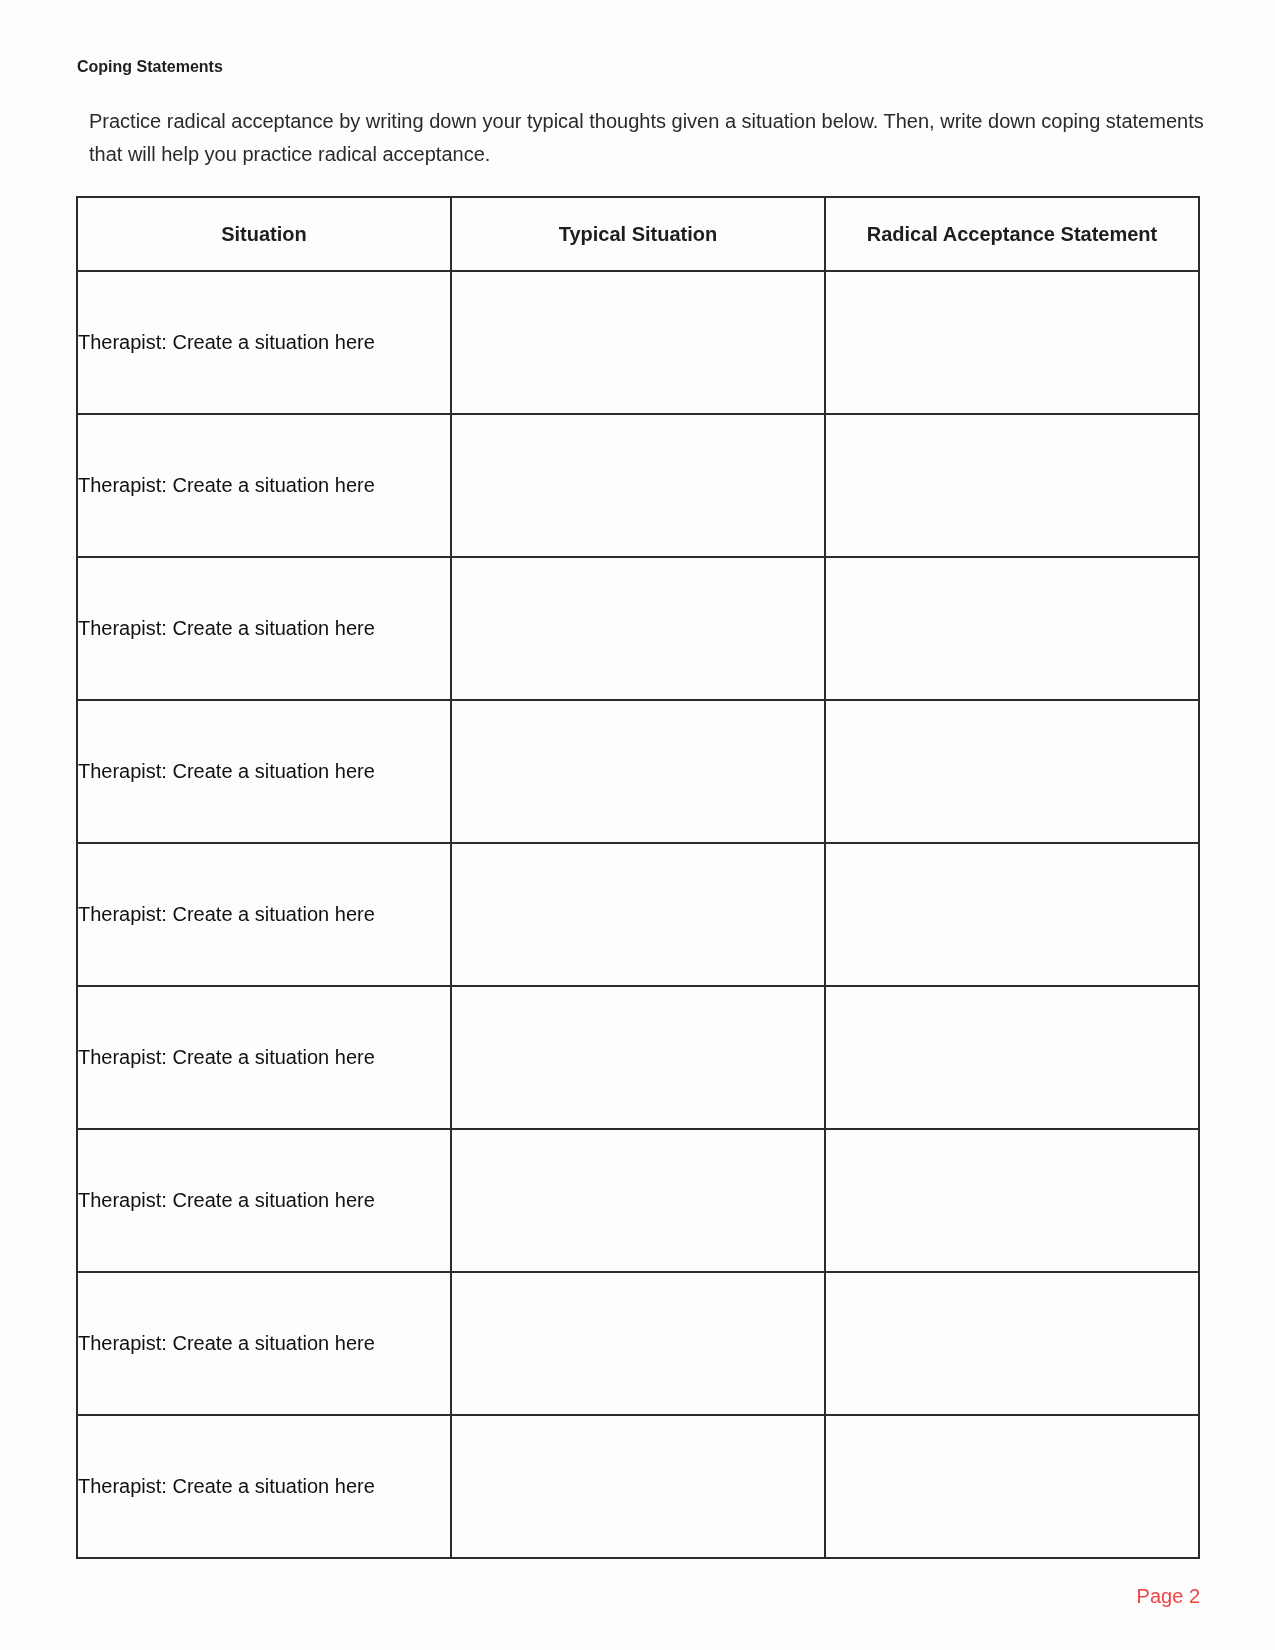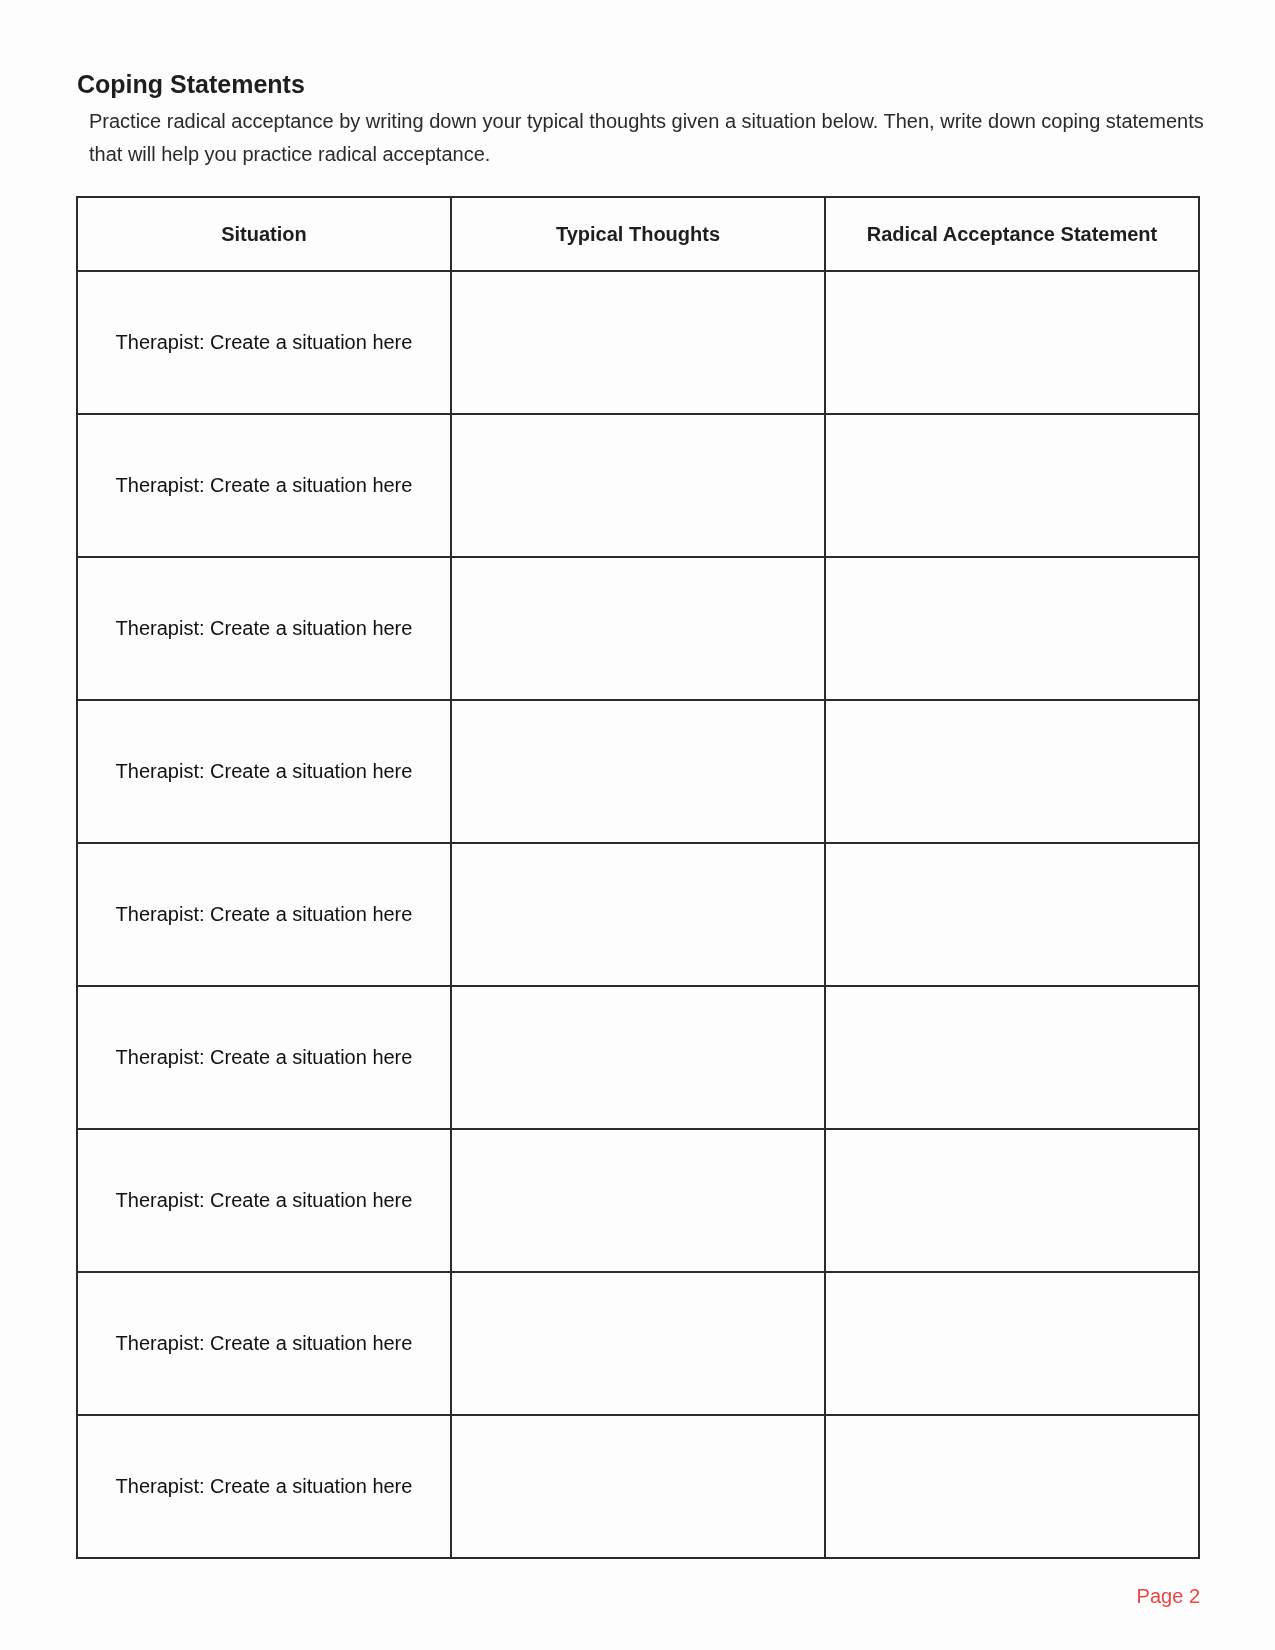--- a/index.html
+++ b/index.html
@@ -1,37 +1,37 @@
 <!DOCTYPE html>
 <html><head>
 <meta charset="utf-8">
 <style>
   html, body { margin:0; padding:0; background:#fdfdfd; }
   body { width:1275px; height:1650px; position:relative; overflow:hidden;
          font-family:"Liberation Sans", sans-serif; color:#1e1e1e; }
-  .title { position:absolute; left:77px; top:70px; font-size:25px; font-weight:bold; }
+  .title { position:absolute; left:77px; top:58px; font-size:16px; font-weight:bold; }
   .intro { position:absolute; left:89px; top:105px; width:1130px; font-size:20px; line-height:33px; color:#2a2a2a; }
   .worksheet { position:absolute; left:76px; top:196px; width:1124px; border-collapse:collapse; table-layout:fixed; }
   .worksheet th, .worksheet td { border:2px solid #2b2b2b; padding:0; }
   .worksheet th { height:72px; font-size:20px; font-weight:bold; text-align:center; vertical-align:middle; }
   .worksheet td { height:141px; vertical-align:middle; }
-  .situation { font-size:20px; text-align:center; color:#111; padding-bottom:12px; }
+  .situation { font-size:20px; text-align:left; color:#111; padding-bottom:12px; }
   .page-num { position:absolute; right:75px; top:1585px; font-size:20px; color:#ef4444; }
 </style>
 </head>
 <body>
 
 <div class="title">Coping Statements</div>
 <div class="intro">Practice radical acceptance by writing down your typical thoughts given a situation below. Then, write down coping statements that will help you practice radical acceptance.</div>
 
 <table class="worksheet">
   <thead>
     <tr>
       <th>Situation</th>
-      <th>Typical Thoughts</th>
+      <th>Typical Situation</th>
       <th>Radical Acceptance Statement</th>
     </tr>
   </thead>
   <tbody>
     <tr>
       <td class="situation">Therapist: Create a situation here</td>
       <td></td>
       <td></td>
     </tr>
     <tr>

